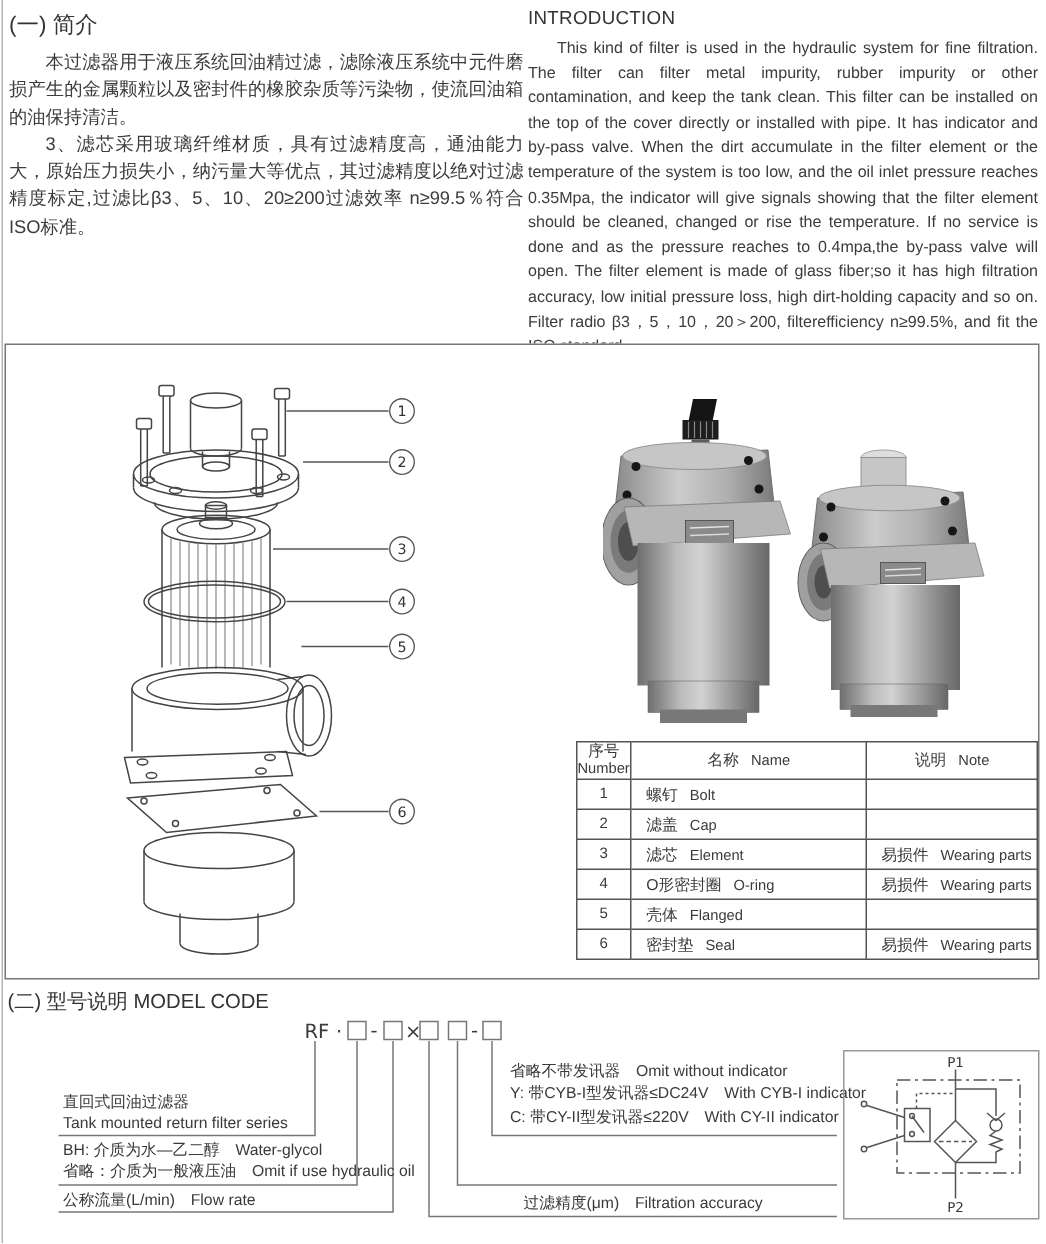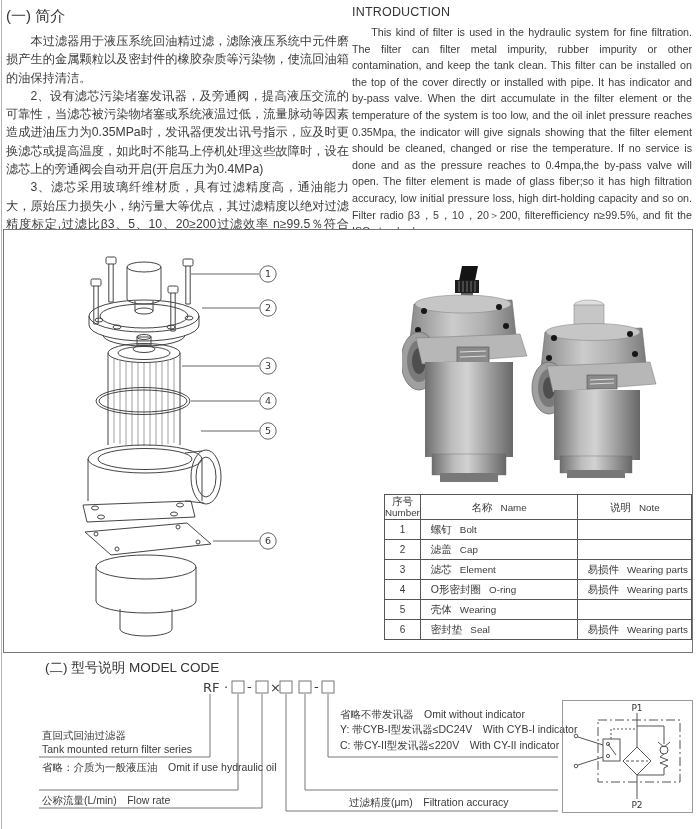--- a/index.html
+++ b/index.html
@@ -28,21 +28,21 @@
       padding:0 0 0 0;overflow:hidden;white-space:nowrap;}
   #parts-table th{text-align:center;height:24px;line-height:11px;}
   #parts-table td{height:19px;}
   #parts-table .c-num{width:29px;text-align:center;}
   #parts-table .c-name{width:156px;text-align:left;padding-left:10px;}
   #parts-table .c-note{width:104px;text-align:left;padding-left:9px;}
   #parts-table th.c-name,#parts-table th.c-note{text-align:center;padding-left:0;}
   .cn{font-size:10.5px;} .en{font-size:9.8px;} .gap{display:inline-block;width:8px;}
 
   
-  #model-title{left:5px;top:659px;font-size:13.5px;color:#333;margin-left:40px;}
+  #model-title{left:5px;top:659px;font-size:13.5px;color:#333;}
   .mc-label{position:absolute;font-size:10.5px;line-height:13.5px;color:#3a3a3a;white-space:nowrap;}
   .mc-label .ln{display:block;}
   #mc-r1 .ln{line-height:15.3px;}
 
   svg{display:block;}
   .lineart{stroke:#444;fill:none;stroke-width:1;}
   .thin{stroke:#777;stroke-width:.7;}
   .leader{stroke:#555;stroke-width:.9;}
   .callout-num{font-size:9.5px;fill:#333;font-family:"DejaVu Sans",sans-serif;}
   .codeglyph{font-size:13px;fill:#3a3a3a;font-family:"DejaVu Sans",sans-serif;}
@@ -52,21 +52,20 @@
 </style>
 </head>
 <body>
 
 <div id="page">
   <div id="page-edge" class="abs"></div>
 
   <div id="intro-cn" class="abs">
     <h2 class="sec-title">(一) 简介</h2>
     <p>本过滤器用于液压系统回油精过滤，滤除液压系统中元件磨损产生的金属颗粒以及密封件的橡胶杂质等污染物，使流回油箱的油保持清洁。</p>
-    <p>2、设有滤芯污染堵塞发讯器，及旁通阀，提高液压交流的可靠性，当滤芯被污染物堵塞或系统液温过低，流量脉动等因素造成进油压力为0.35MPa时，发讯器便发出讯号指示，应及时更换滤芯或提高温度，如此时不能马上停机处理这些故障时，设在滤芯上的旁通阀会自动开启(开启压力为0.4MPa)</p>
     <p>3、滤芯采用玻璃纤维材质，具有过滤精度高，通油能力大，原始压力损失小，纳污量大等优点，其过滤精度以绝对过滤精度标定,过滤比β3、5、10、20≥200过滤效率 n≥99.5％符合ISO标准。</p>
   </div>
 
   <div id="intro-en" class="abs">
     <h2 class="sec-title">INTRODUCTION</h2>
     <p>This kind of filter is used in the hydraulic system for fine filtration. The filter can filter metal impurity, rubber impurity or other contamination, and keep the tank clean. This filter can be installed on the top of the cover directly or installed with pipe. It has indicator and by-pass valve. When the dirt accumulate in the filter element or the temperature of the system is too low, and the oil inlet pressure reaches 0.35Mpa, the indicator will give signals showing that the filter element should be cleaned, changed or rise the temperature. If no service is done and as the pressure reaches to 0.4mpa,the by-pass valve will open. The filter element is made of glass fiber;so it has high filtration accuracy, low initial pressure loss, high dirt-holding capacity and so on. Filter radio β3，5，10，20＞200, filterefficiency n≥99.5%,  and fit the ISO standard.</p>
   </div>
 
   <div id="figure-box" class="abs">
 
@@ -298,21 +297,21 @@
         <td class="c-name"><span class="cn">滤芯</span><span class="gap"></span><span class="en">Element</span></td>
         <td class="c-note"><span class="cn">易损件</span><span class="gap"></span><span class="en">Wearing parts</span></td>
       </tr>
       <tr>
         <td class="c-num">4</td>
         <td class="c-name"><span class="cn">O形密封圈</span><span class="gap"></span><span class="en">O-ring</span></td>
         <td class="c-note"><span class="cn">易损件</span><span class="gap"></span><span class="en">Wearing parts</span></td>
       </tr>
       <tr>
         <td class="c-num">5</td>
-        <td class="c-name"><span class="cn">壳体</span><span class="gap"></span><span class="en">Wearing</span></td>
+        <td class="c-name"><span class="cn">壳体</span><span class="gap"></span><span class="en">Flanged</span></td>
         <td class="c-note"><span class="cn"></span><span class="gap"></span><span class="en"></span></td>
       </tr>
       <tr>
         <td class="c-num">6</td>
         <td class="c-name"><span class="cn">密封垫</span><span class="gap"></span><span class="en">Seal</span></td>
         <td class="c-note"><span class="cn">易损件</span><span class="gap"></span><span class="en">Wearing parts</span></td>
       </tr>
     </tbody>
       </table>
   </div>
@@ -340,20 +339,21 @@
       <polyline points="305,24 305,120 558,120"></polyline>
       <polyline points="328,24 328,87 558,87"></polyline>
     </g>
   </svg>
 
   <div id="mc-l1" class="mc-label" style="left:42px;top:729px;">
     <span class="ln">直回式回油过滤器</span>
     <span class="ln">Tank mounted return filter series</span>
   </div>
   <div id="mc-l2" class="mc-label" style="left:42px;top:761px;">
+    <span class="ln">BH: 介质为水—乙二醇　Water-glycol</span>
     <span class="ln">省略：介质为一般液压油　Omit if use hydraulic oil</span>
   </div>
   <div id="mc-l3" class="mc-label" style="left:42px;top:794px;">
     <span class="ln">公称流量(L/min)　Flow rate</span>
   </div>
   <div id="mc-r1" class="mc-label" style="left:340px;top:707px;">
     <span class="ln">省略不带发讯器　Omit without indicator</span>
     <span class="ln">Y: 带CYB-I型发讯器≤DC24V　With CYB-I indicator</span>
     <span class="ln">C: 带CY-II型发讯器≤220V　With CY-II indicator</span>
   </div>

